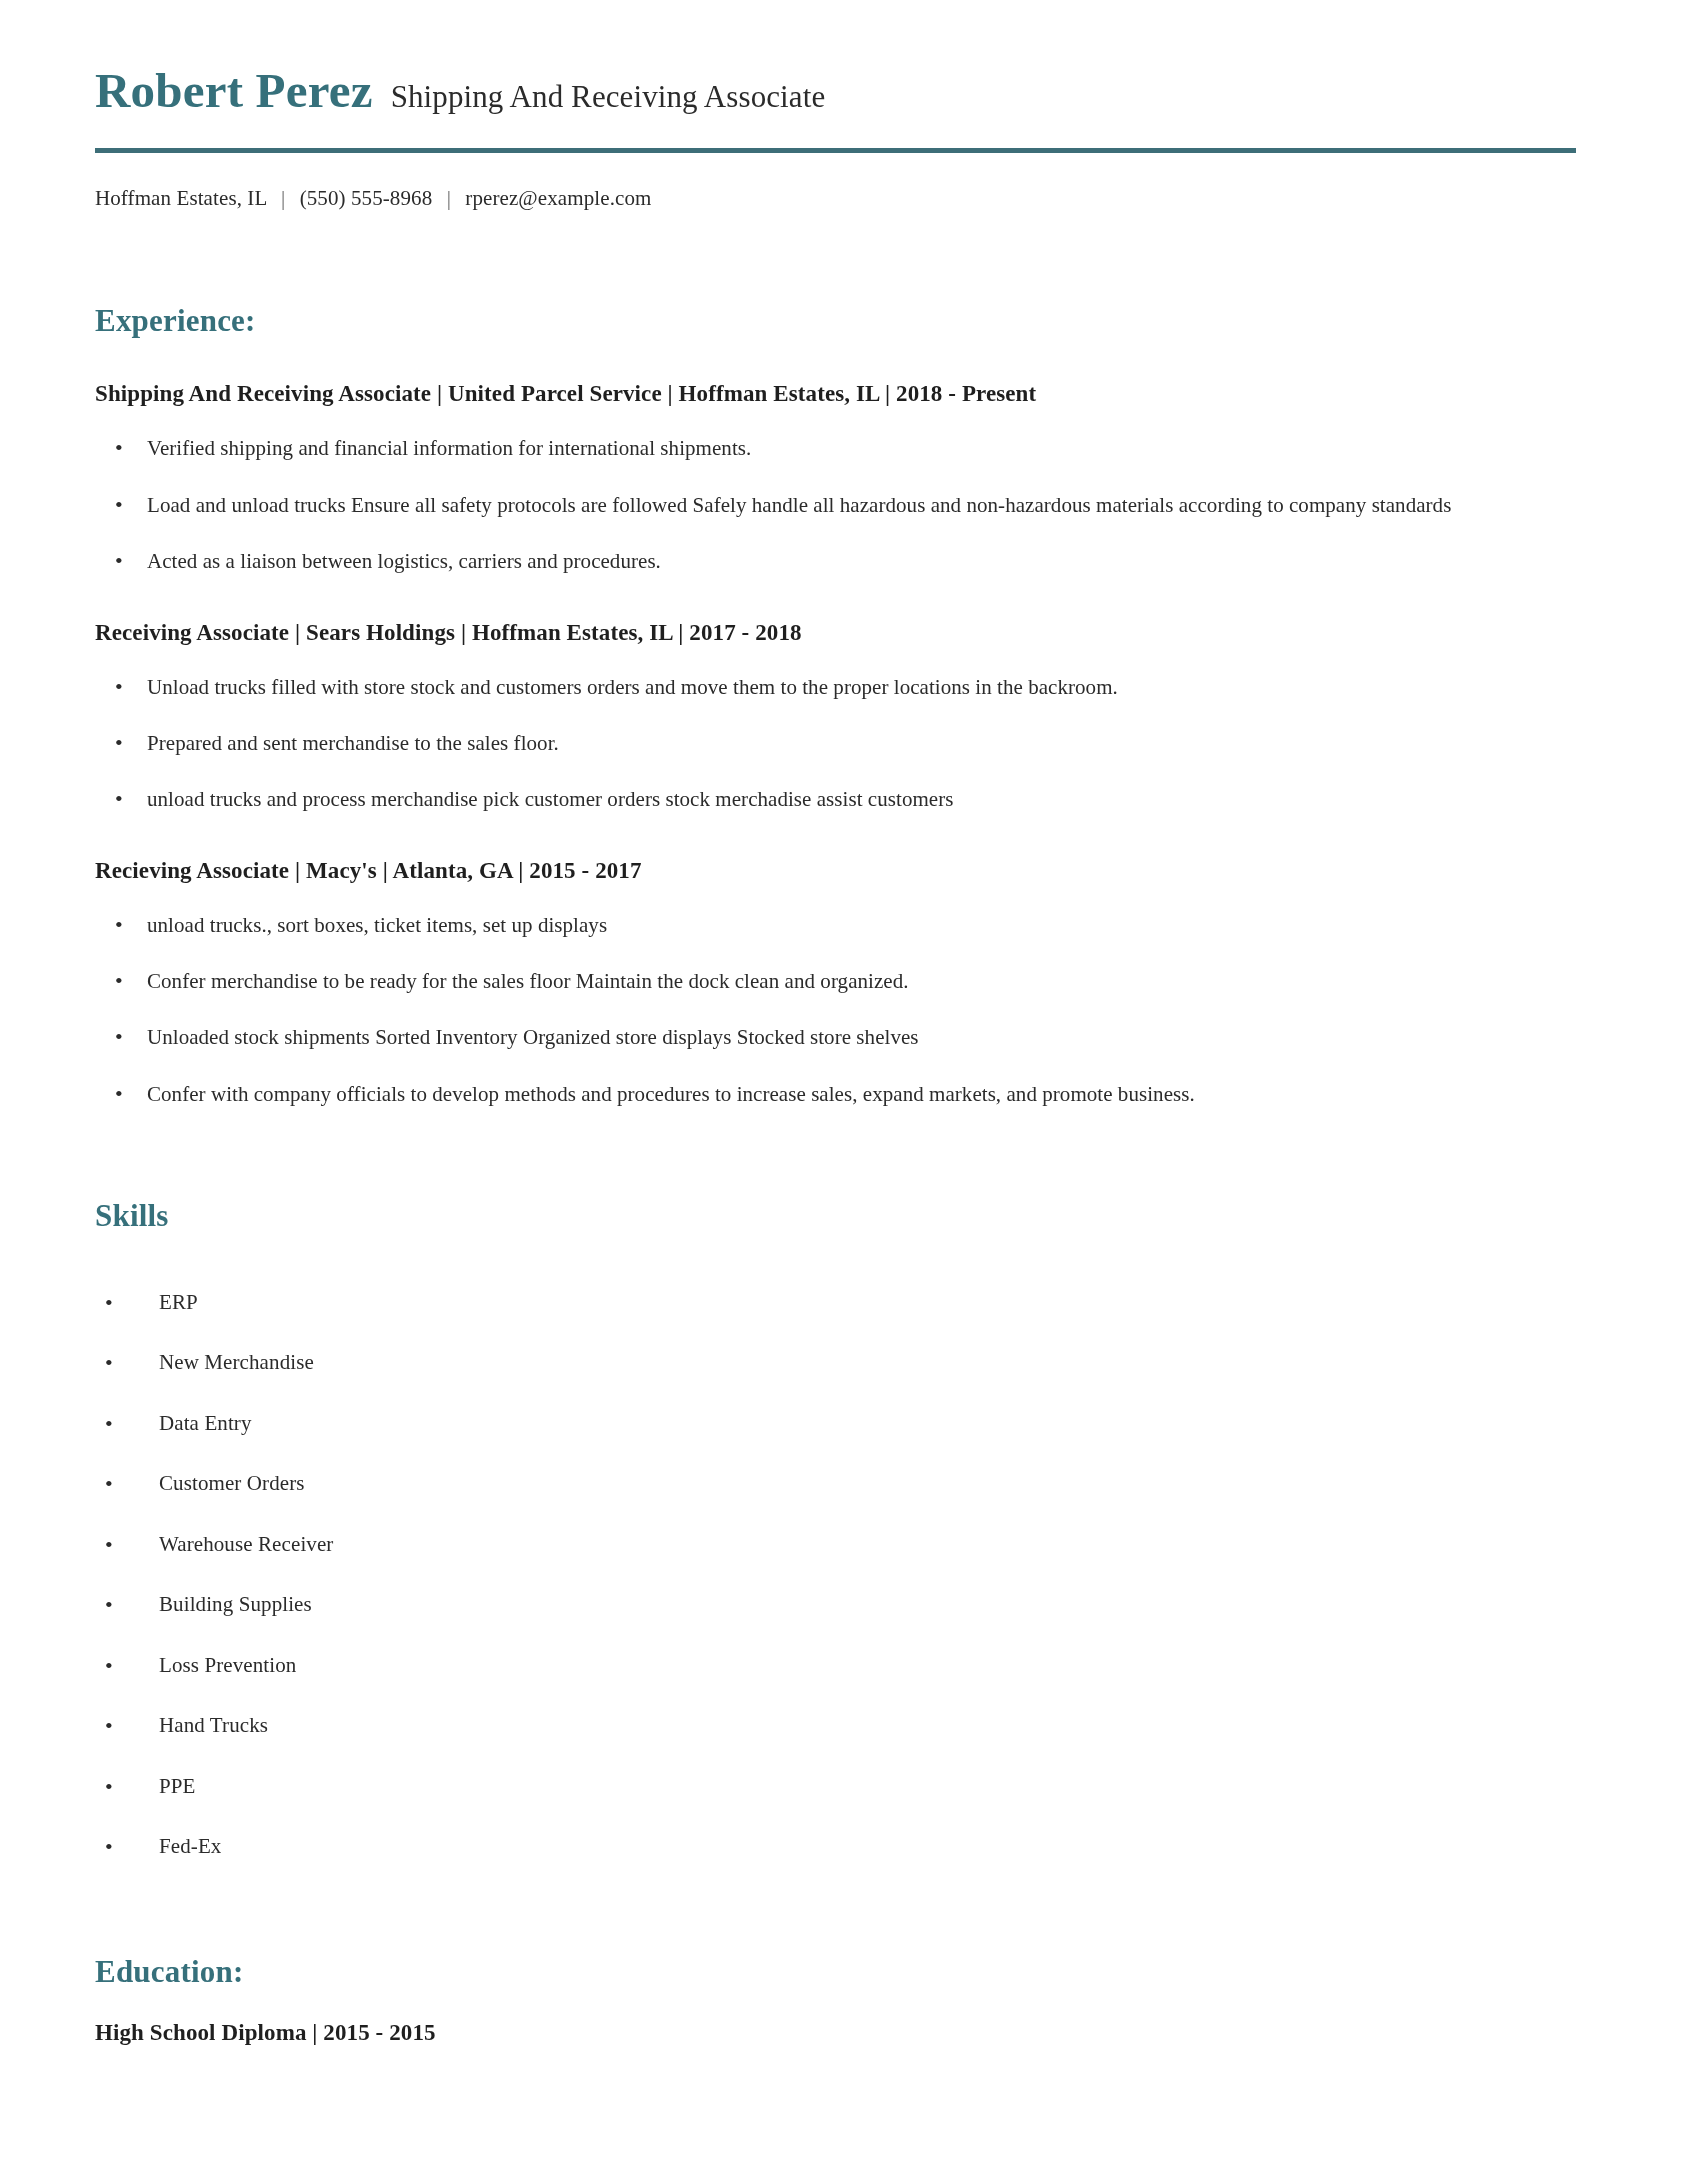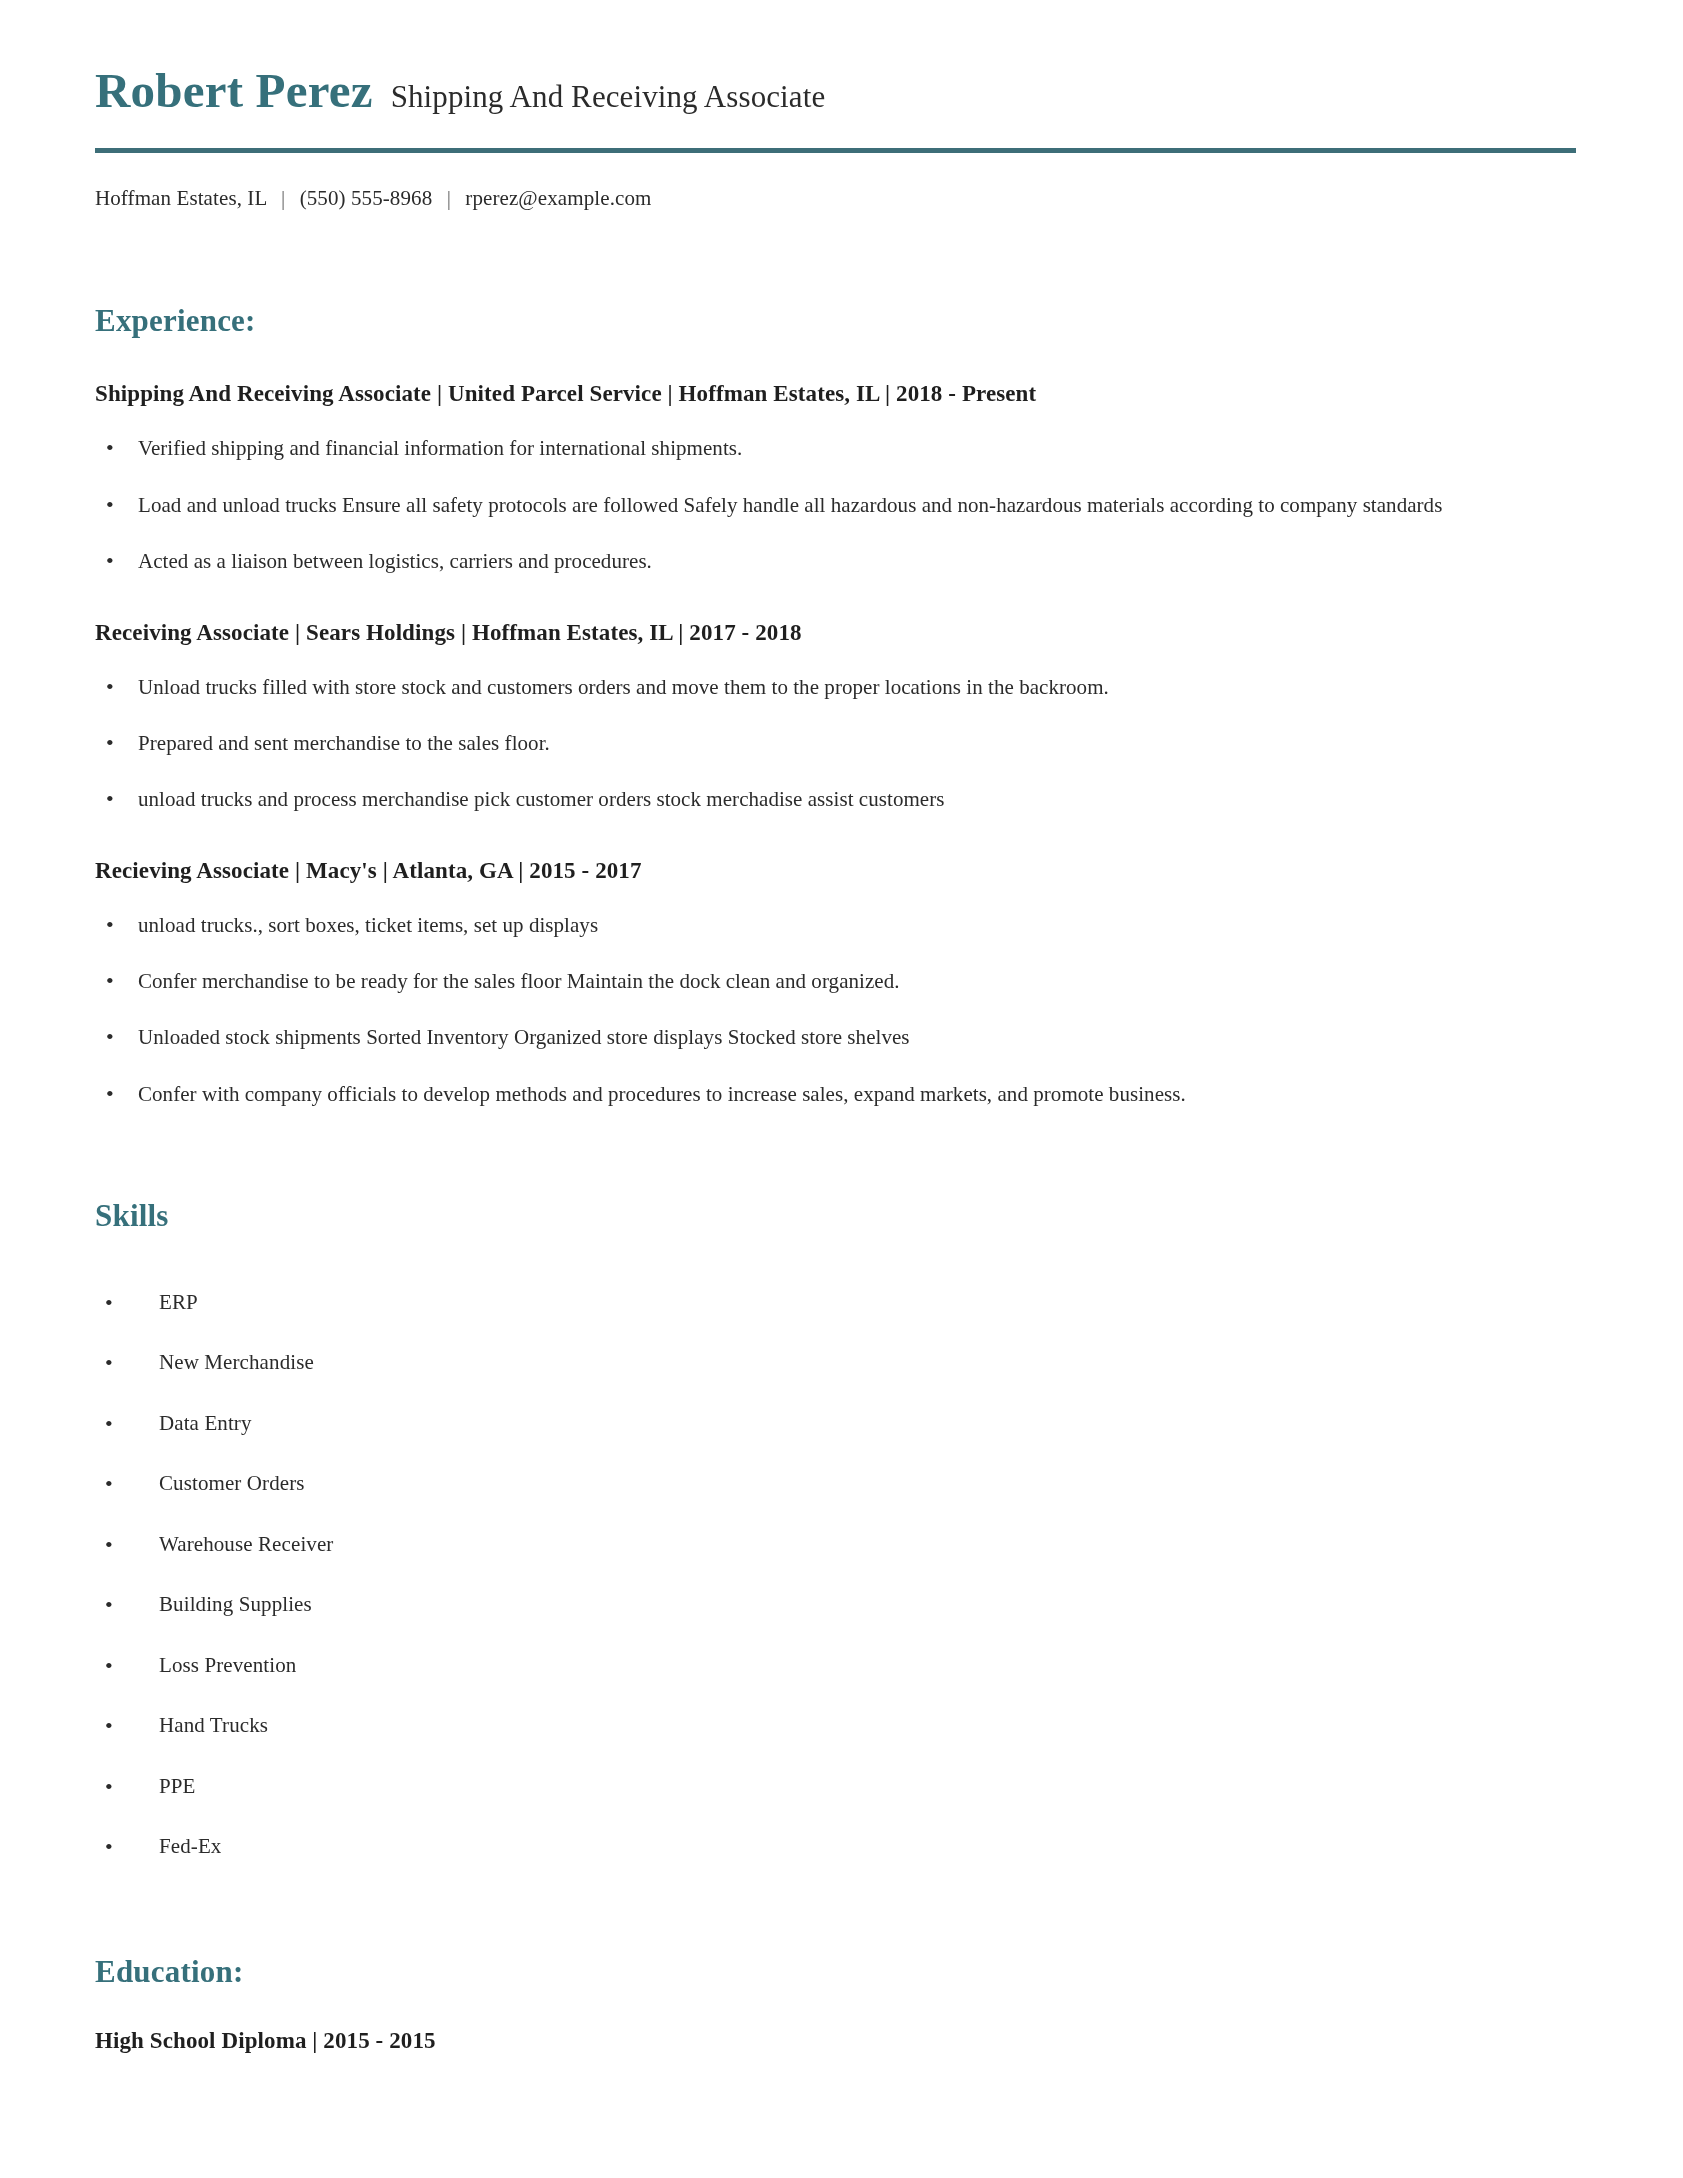--- a/index.html
+++ b/index.html
@@ -85,21 +85,21 @@
   .job-heading {
     font-size: 23px;
     font-weight: bold;
     color: #1f1f1f;
     letter-spacing: 0.1px;
     margin-top: 40px;
     line-height: 1.3;
   }
   .bullets {
     list-style: none;
-    margin: 1px;
+    margin: 10px;
     padding: 0;
   }
   .bullets li {
     position: relative;
     padding-left: 42px;
     font-size: 21px;
     line-height: 1.58;
     color: #2b2b2b;
     margin-top: 23px;
     max-width: 1376px;
@@ -141,21 +141,21 @@
     position: absolute;
     left: 10px;
     top: -1px;
     font-size: 22px;
     line-height: 1.5;
     color: #2b2b2b;
   }
 
   
   .education-entry {
-    margin-top: 38px;
+    margin-top: 30px;
     font-size: 23px;
     font-weight: bold;
     color: #1f1f1f;
     letter-spacing: 0.1px;
   }
 </style>
 </head>
 <body>
 
 <div class="page">

